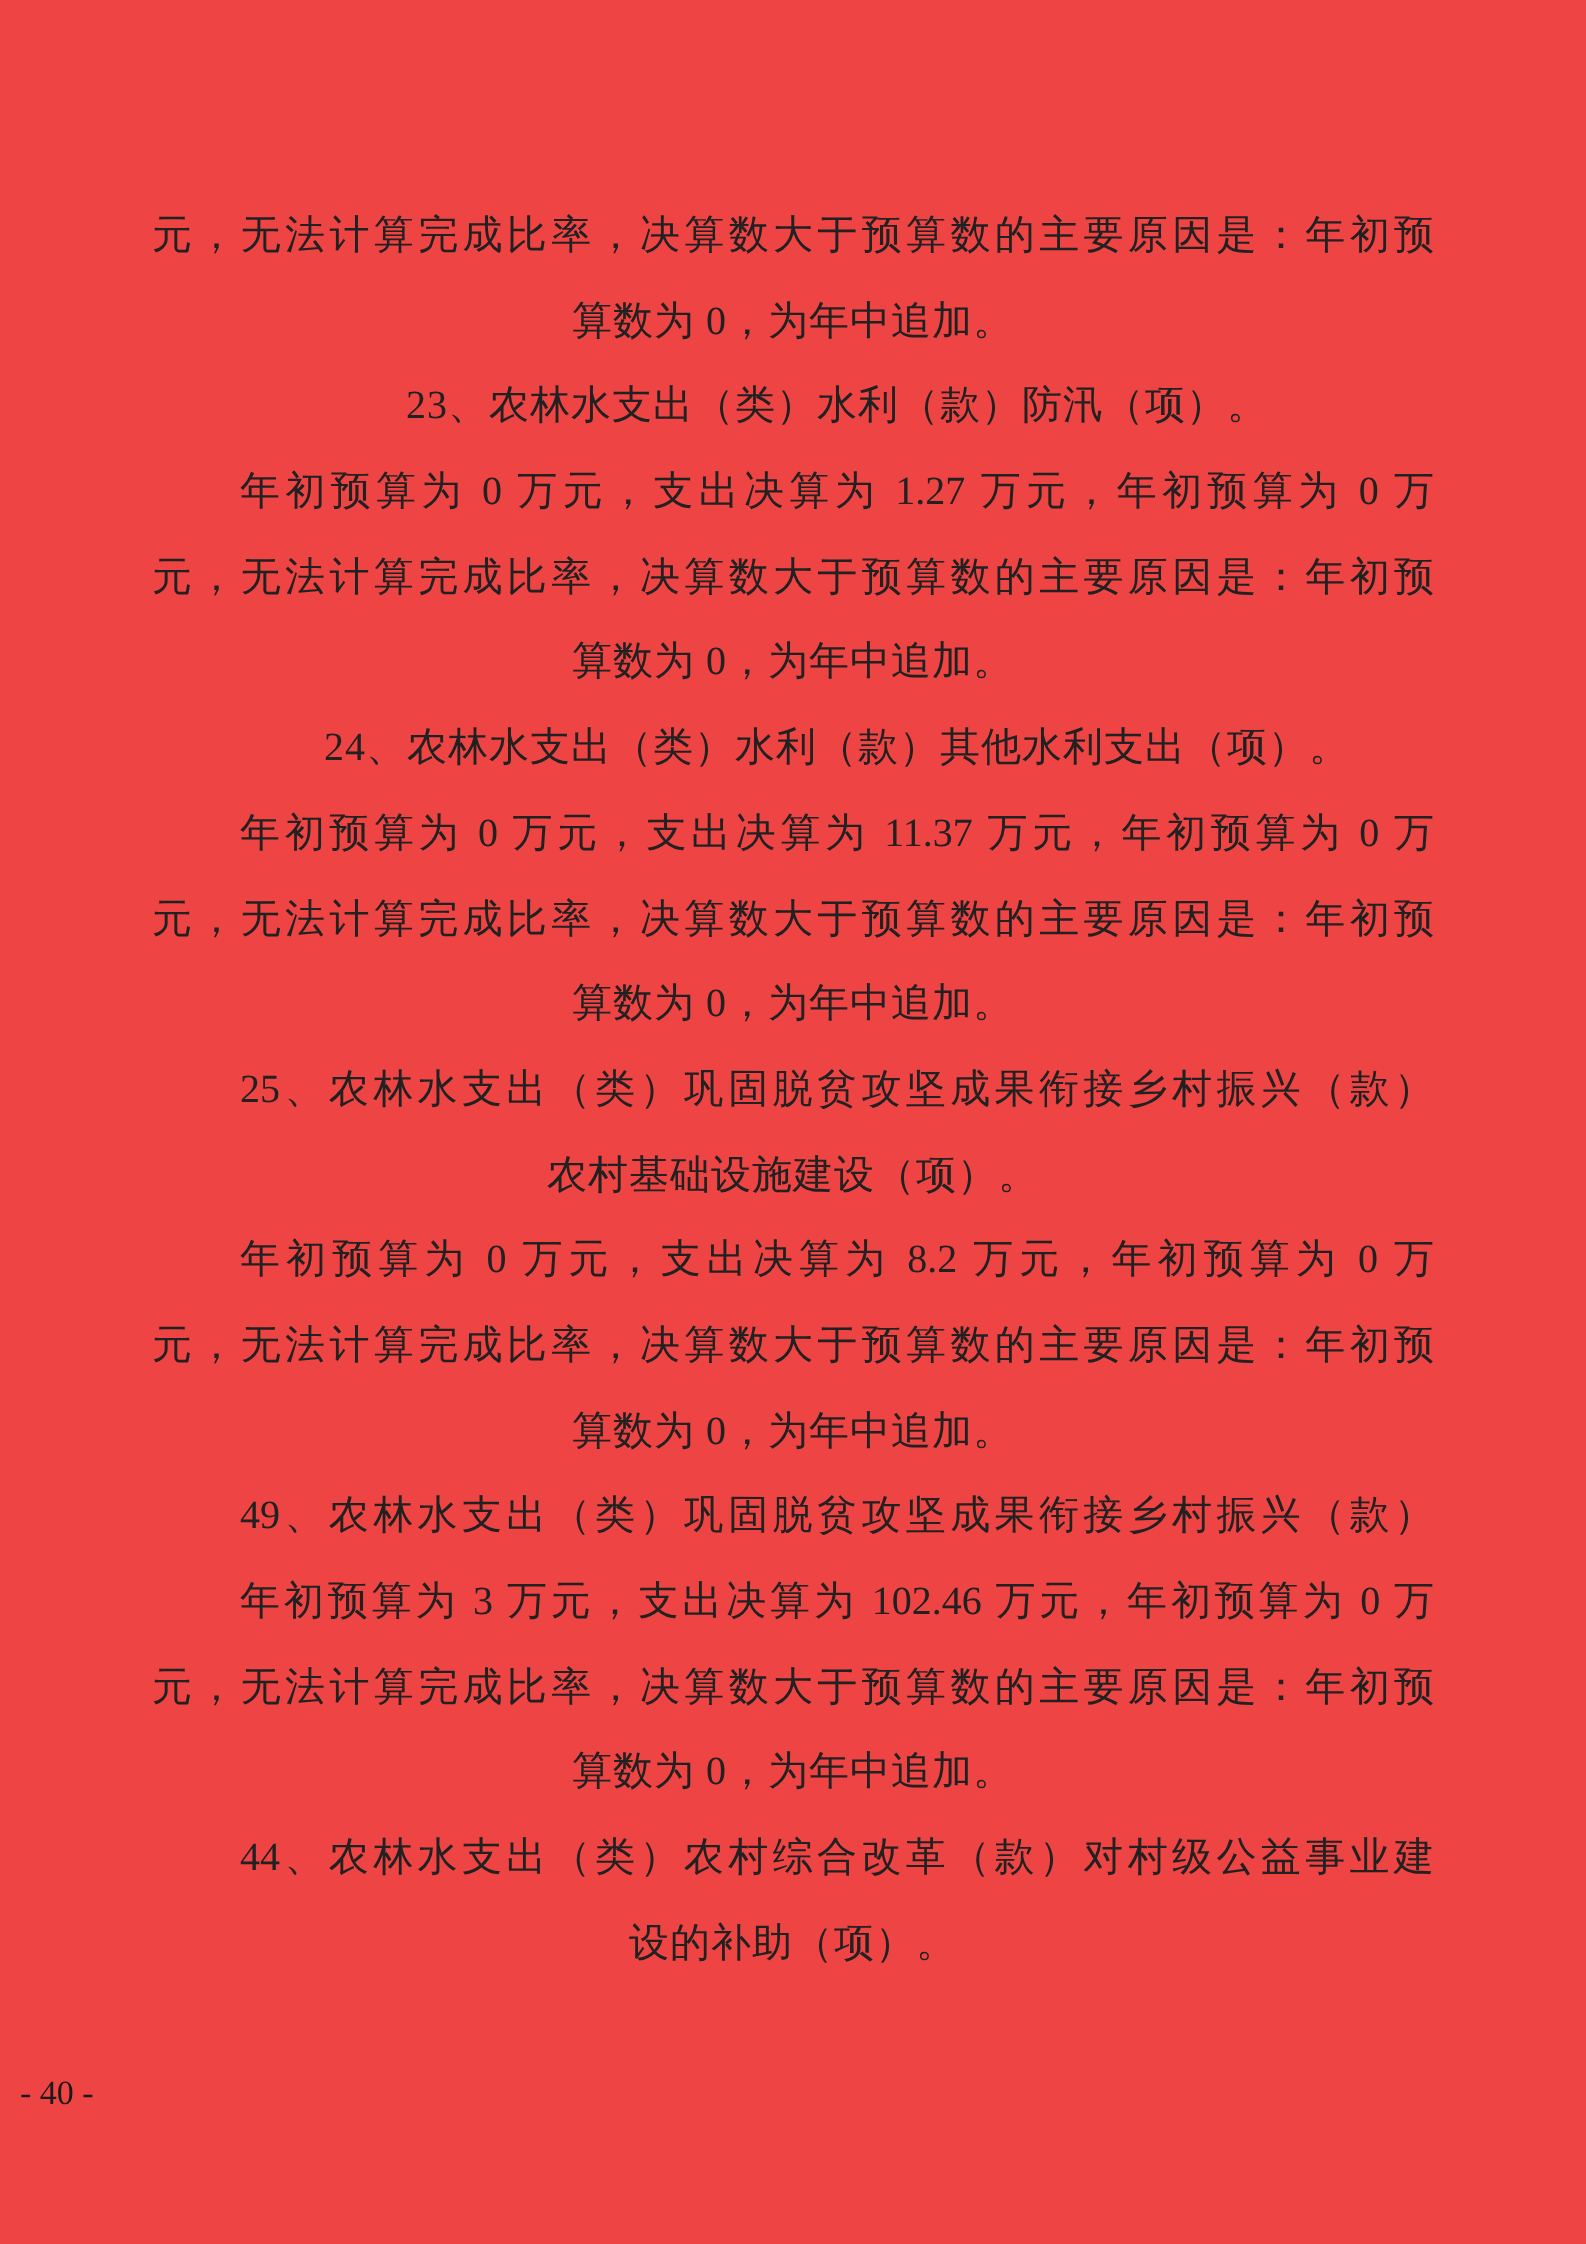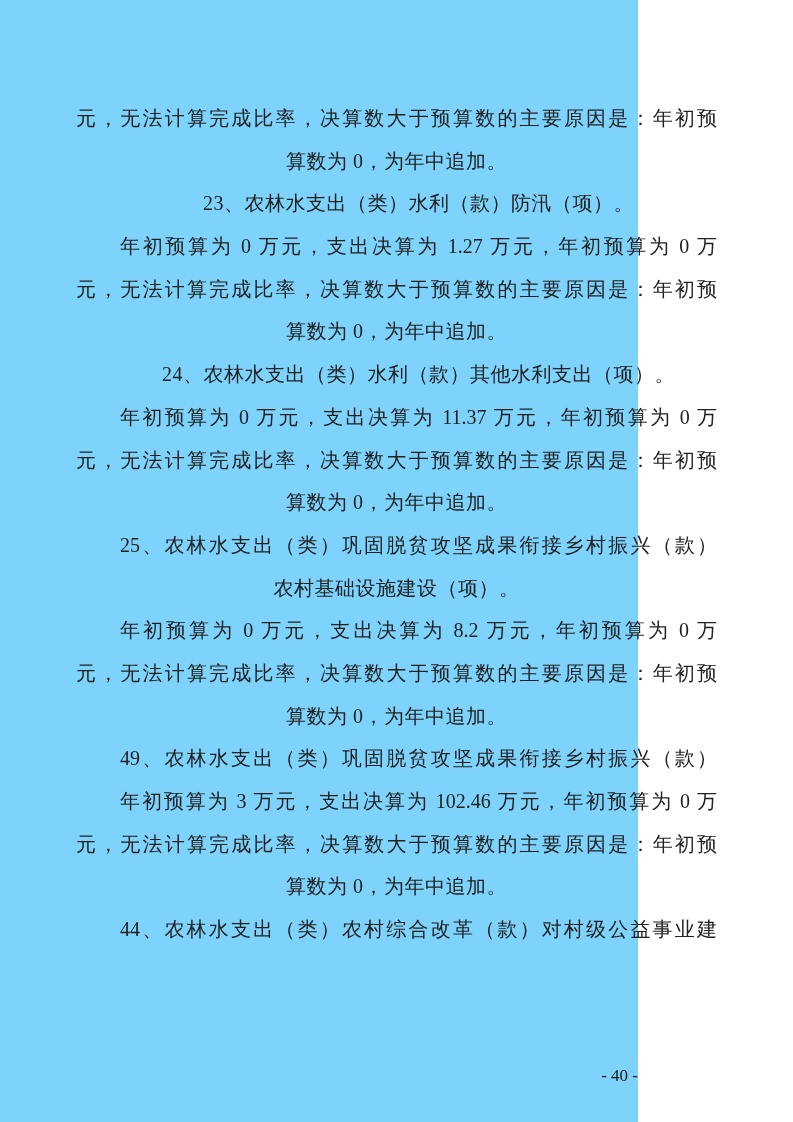--- a/index.html
+++ b/index.html
@@ -9,23 +9,23 @@
   body {
     width: 793px;
     height: 1122px;
     background: #ffffff;
     overflow: hidden;
     font-family: "Liberation Serif", "DejaVu Serif", serif;
     color: #212121;
   }
   .page {
     position: relative;
-    width: 638px;
+    width: 793px;
     height: 1122px;
-    background: #7dd3fc;
+    background: #ef4444;
   }
   .content {
     position: absolute;
     left: 76px;
     top: 97px;
     width: 641px;
   }
   .line {
     height: 42.7px;
     line-height: 42.7px;
@@ -38,24 +38,24 @@
     text-align-last: justify;
     letter-spacing: 0;
   }
   .line.indent {
     padding-left: 44px;
   }
   .footer {
     position: absolute;
     left: 0;
     right: 0;
-    top: 1065px;
+    top: 1036px;
     height: 22px;
     line-height: 22px;
-    text-align: right;
+    text-align: left;
     font-size: 17px;
     color: #1a1a1a;
     padding-left: 10px;
   }
 </style>
 </head>
 <body>
 
 <div class="page">
   <div class="content">
@@ -72,15 +72,16 @@
       <div class="line indent just">25、农林水支出（类）巩固脱贫攻坚成果衔接乡村振兴（款）</div>
       <div class="line">农村基础设施建设（项）。</div>
       <div class="line indent just">年初预算为 0 万元，支出决算为 8.2 万元，年初预算为 0 万</div>
       <div class="line just">元，无法计算完成比率，决算数大于预算数的主要原因是：年初预</div>
       <div class="line">算数为 0，为年中追加。</div>
       <div class="line indent just">49、农林水支出（类）巩固脱贫攻坚成果衔接乡村振兴（款）</div>
       <div class="line indent just">年初预算为 3 万元，支出决算为 102.46 万元，年初预算为 0 万</div>
       <div class="line just">元，无法计算完成比率，决算数大于预算数的主要原因是：年初预</div>
       <div class="line">算数为 0，为年中追加。</div>
       <div class="line indent just">44、农林水支出（类）农村综合改革（款）对村级公益事业建</div>
+      <div class="line">设的补助（项）。</div>
     </div>
   <div class="footer">- 40 -</div>
 </div>
 
 </body></html>

